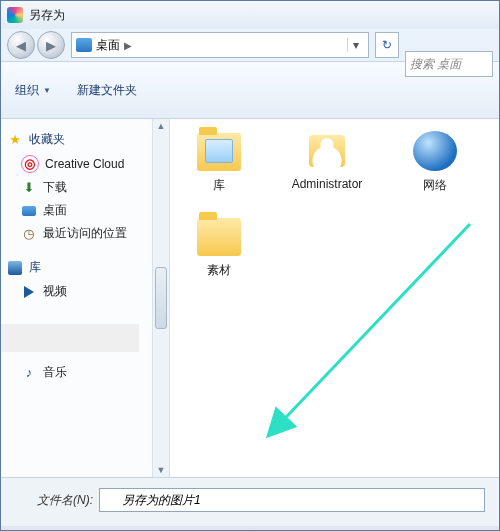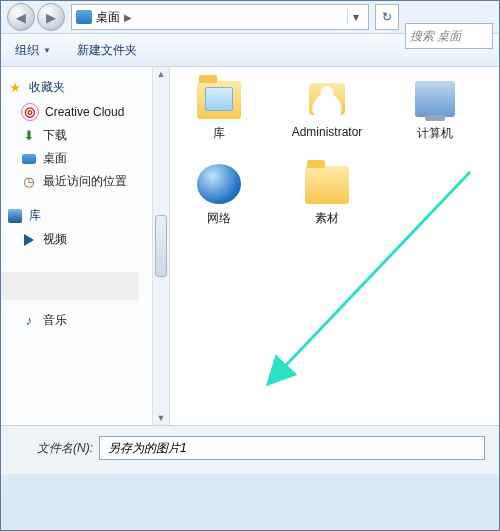--- a/index.html
+++ b/index.html
@@ -75,21 +75,21 @@
     overflow: hidden;
     margin-top: 38px;
   }
   
   .toolbar {
     height: 32px;
     background: linear-gradient(#f7fbff, #e4eef8);
     border-top: 1px solid #c7d4e2;
     border-bottom: 1px solid #c7d4e2;
     display: flex; align-items: center;
-    padding: 0 8px; gap: 14px;
+    padding: 12px 8px; gap: 14px;
   }
   .tbtn {
     display: flex; align-items: center; gap: 4px;
     color: #1a3a6e; padding: 3px 6px;
     border-radius: 3px;
   }
   .tbtn .caret { font-size: 8px; color: #3a5a8e; }
   
   .body {
     display: flex;
@@ -211,28 +211,32 @@
   }
   .frow {
     display: flex; align-items: center; gap: 6px;
     margin-bottom: 8px;
     font-style: italic;
   }
   .frow label { width: 78px; text-align: right; color: #333; }
   .frow .ctrl {
     flex: 1; height: 22px;
     background: #fff; border: 1px solid #8fa6bf;
-    padding: 0 8px; display: flex; align-items: center;
+    padding: 0 22px; display: flex; align-items: center;
   }
 </style>
 </head>
 <body>
 
 <div class="window">
 
+  <div class="titlebar">
+    <div class="appicon"></div>
+    <div class="title">另存为</div>
+  </div>
 
   <div class="navrow">
     <div class="navbtns">
       <div class="navbtn">
         <span>◀</span>
       </div>
       <div class="navbtn">
         <span>▶</span>
       </div>
     </div>
@@ -326,26 +330,20 @@
           <div class="lbl">库</div>
         </div>
         <div class="item">
           <div class="iconbox">
               <div class="usericon"></div>
             </div>
           <div class="lbl">Administrator</div>
         </div>
         <div class="item">
           <div class="iconbox">
-              <div class="pc"></div>
-            </div>
-          <div class="lbl">计算机</div>
-        </div>
-        <div class="item">
-          <div class="iconbox">
               <div class="globe"></div>
             </div>
           <div class="lbl">网络</div>
         </div>
         <div class="item">
           <div class="iconbox">
               <div class="folder"></div>
             </div>
           <div class="lbl">素材</div>
         </div>

